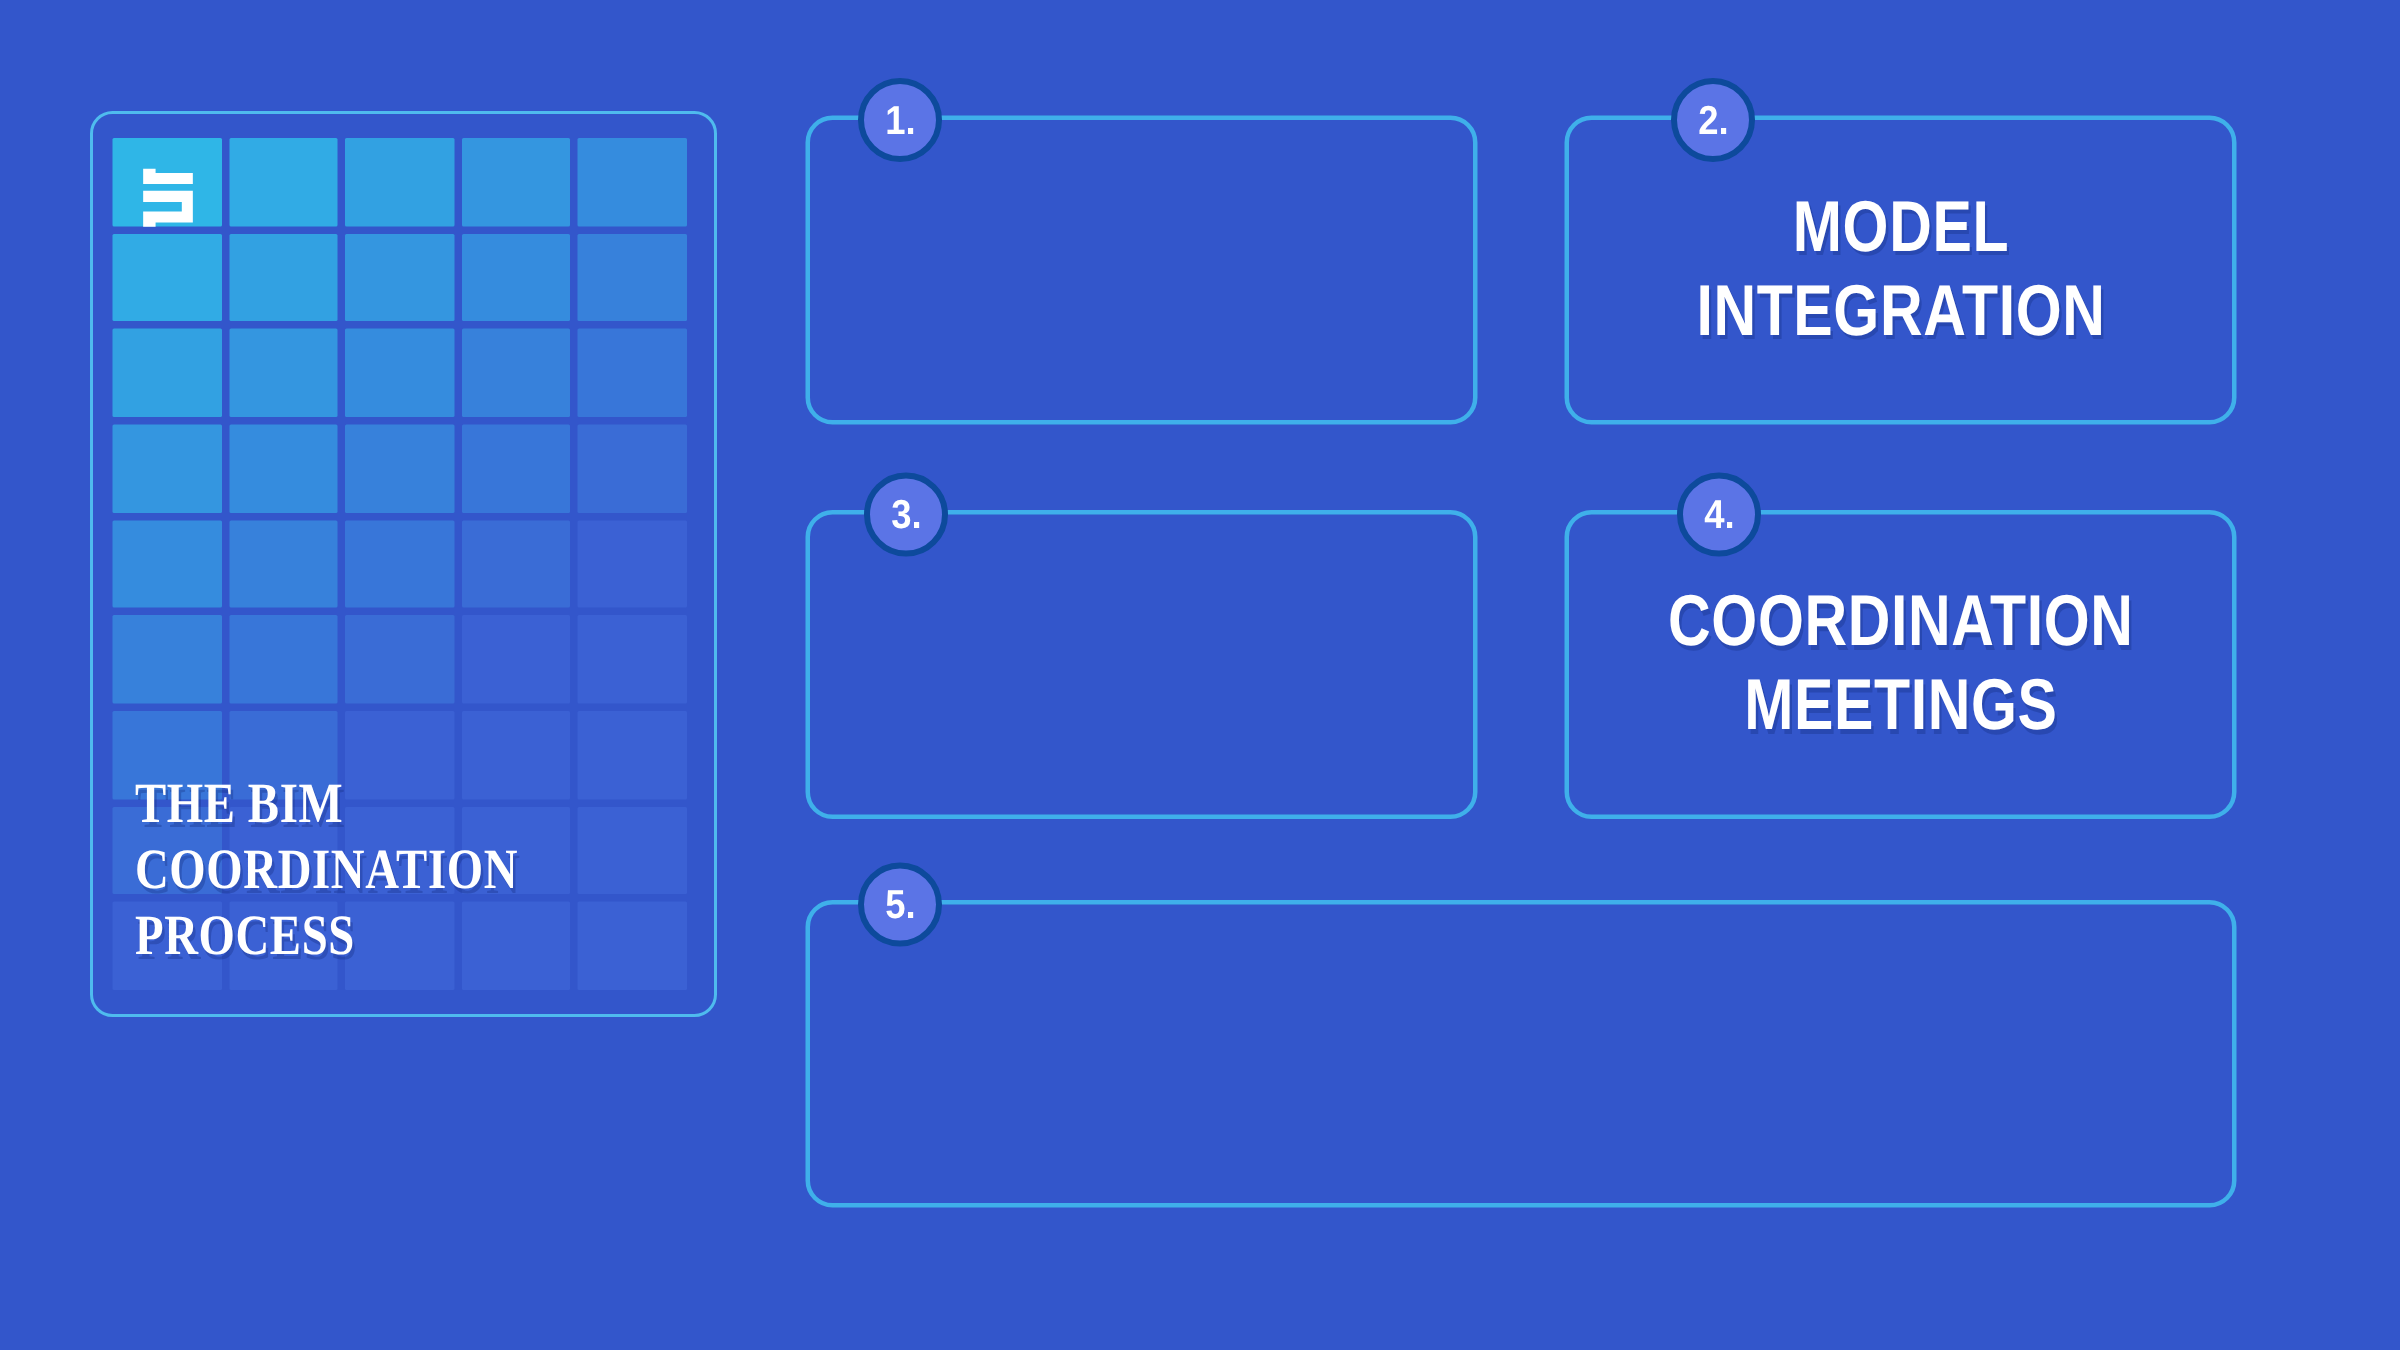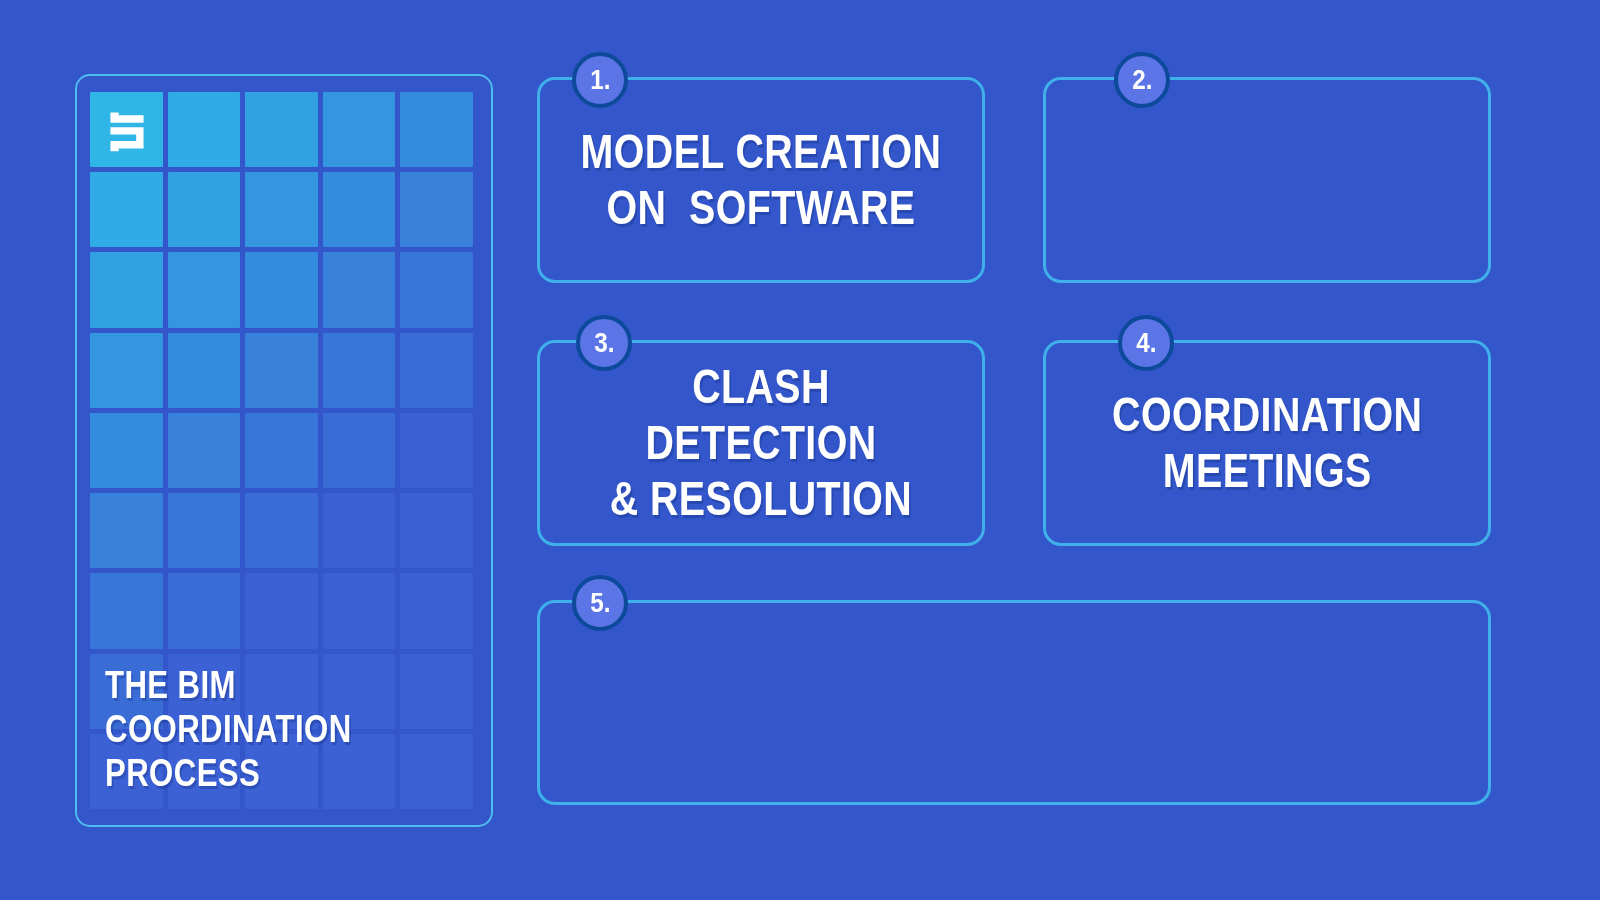--- a/index.html
+++ b/index.html
@@ -6,24 +6,25 @@
   .canvas{
     position:relative;
     width:1600px;height:900px;
     background:var(--background,#3356cb);
     overflow:hidden;
     font-family:"Liberation Sans",sans-serif;
   }
 
   
   .brand-panel{
-    position:absolute;left:75px;top:74px;width:418px;height:753px;
+    position:absolute;left:60px;top:74px;width:418px;height:604px;
     border:2px solid var(--panel-border,#4fbbee);
     border-radius:15px;
     box-sizing:border-box;
+    font-family:Liberation Serif, serif;
   }
   .mosaic{
     position:absolute;left:13px;top:16px;right:18px;bottom:16px;
     display:grid;
     grid-template-columns:repeat(5,1fr);
     grid-template-rows:repeat(9,1fr);
     gap:5px;
   }
   .mosaic .cell{border-radius:1px;}
   .logo-wrap{
@@ -142,36 +143,34 @@
     </div>
     <h1 class="panel-title"><span class="cond">THE BIM
 COORDINATION
 PROCESS</span></h1>
   </section>
 
   <section class="step box1">
     <div class="badge" style="left:32px;">
       <span>1.</span>
     </div>
-    <h2 class="step-title"><span class="cond center">MODEL CREATION
-ON  SOFTWARE</span></h2>
   </section>
 
   <section class="step box2">
     <div class="badge" style="left:68px;">
       <span>2.</span>
     </div>
+    <h2 class="step-title"><span class="cond center">MODEL
+INTEGRATION</span></h2>
   </section>
 
   <section class="step box3">
     <div class="badge" style="left:36px;">
       <span>3.</span>
     </div>
-    <h2 class="step-title"><span class="cond center">CLASH DETECTION
-&amp; RESOLUTION</span></h2>
   </section>
 
   <section class="step box4">
     <div class="badge" style="left:72px;">
       <span>4.</span>
     </div>
     <h2 class="step-title"><span class="cond center">COORDINATION
 MEETINGS</span></h2>
   </section>
 

